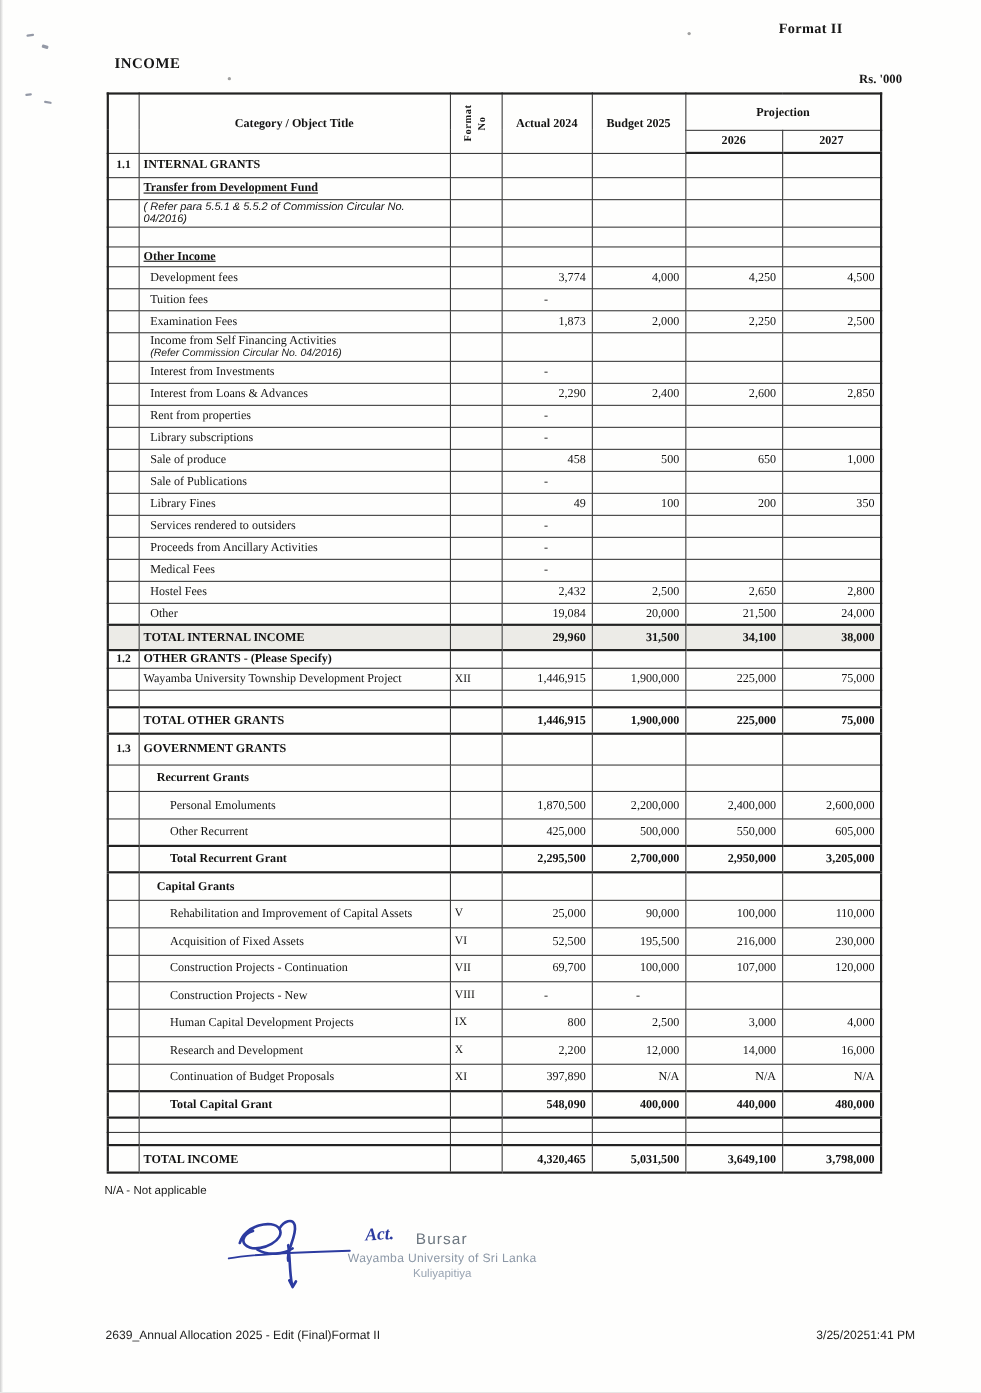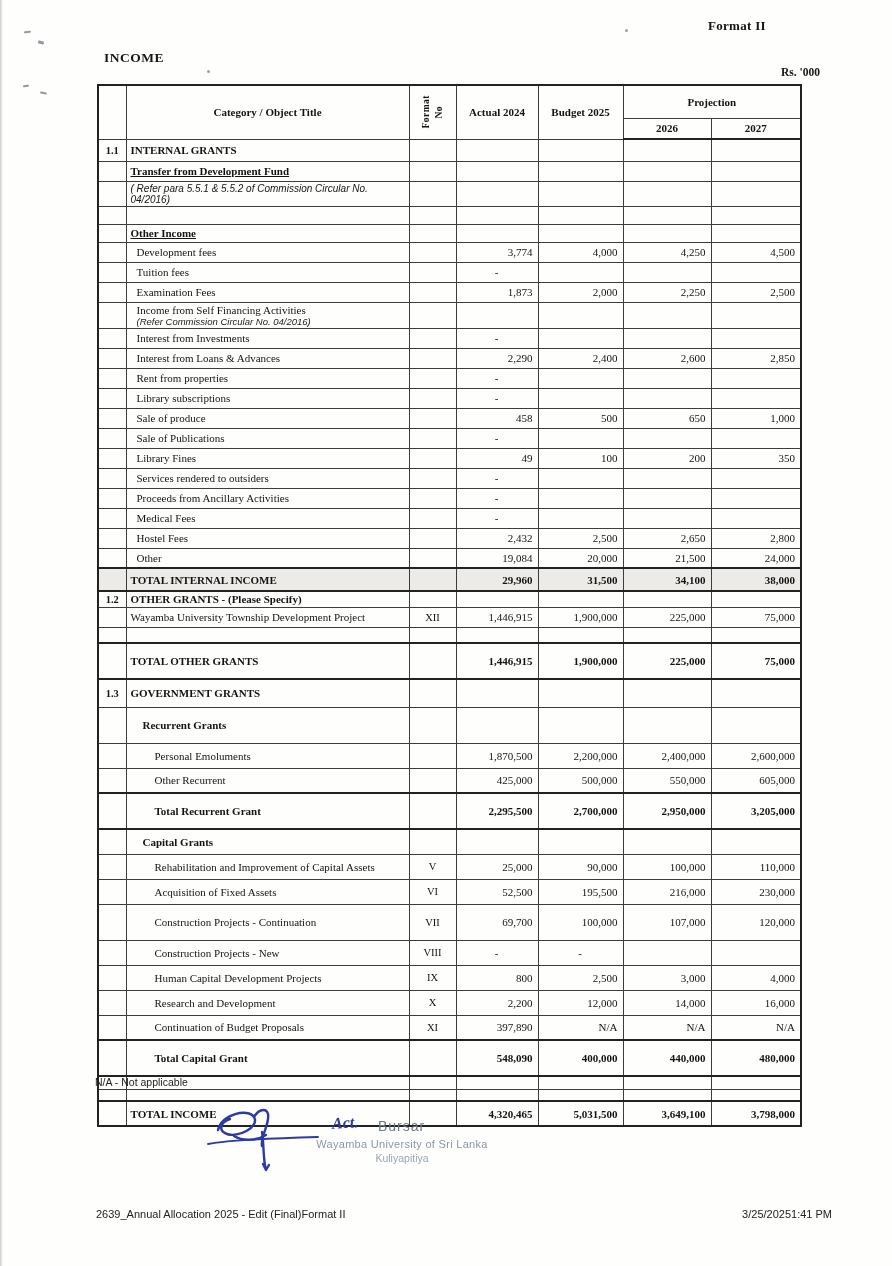--- a/index.html
+++ b/index.html
@@ -23,28 +23,28 @@
   table { border-width:2px; border-color:#222; }
   td, th { padding:1px 4px; overflow:hidden; vertical-align:middle; }
   th { font-weight:bold; font-size:11px; }
   tr.hdr1 { height:33px; }
   tr.hdr2 { height:21px; }
   tr.hdr2 th { border-bottom:2px solid #222; }
   .vtext { writing-mode:vertical-rl; transform:rotate(180deg); margin:0 auto; font-size:9.5px; line-height:1.35; font-weight:bold; letter-spacing:.5px; }
 
   td.c-num { text-align:center; font-weight:bold; font-size:10.5px; }
   td.c-label { text-align:left; }
-  td.c-fmt { text-align:center; font-size:10.5px; }
+  td.c-fmt { font-size:10.5px; }
   td.c-val { text-align:right; padding-right:5px; }
   td.c-val.dash { text-align:center; }
   .sub-label { font-style:italic; font-family:"Liberation Sans", sans-serif; font-size:9.5px; color:#222; }
 
   tr { height:20px; }
   tr.r16{height:16px} tr.r18{height:18px} tr.r22{height:22px} tr.r23{height:23px}
-  tr.r24{height:36px} tr.r25{height:25px} tr.r28{height:28px} tr.r13{height:13px} tr.r12{height:12px}
+  tr.r24{height:24px} tr.r25{height:25px} tr.r28{height:28px} tr.r13{height:13px} tr.r12{height:12px}
   tr.bold td { font-weight:bold; }
   tr.u .lbl { text-decoration:underline; }
   tr.it td.c-label { font-style:italic; font-family:"Liberation Sans", sans-serif; font-size:10px; }
   tr.in1 td.c-label { padding-left:10px; }
   tr.in2 td.c-label { padding-left:16px; }
   tr.in3 td.c-label { padding-left:28px; }
   tr.total td { border-top:2px solid #222; border-bottom:2px solid #222; }
   tr.shade td { background:#ecebe7; }
 
   .na-note { position:absolute; top:1076px; left:95px; font-family:"Liberation Sans", sans-serif; font-size:10.5px; color:#1c1c1c; }

